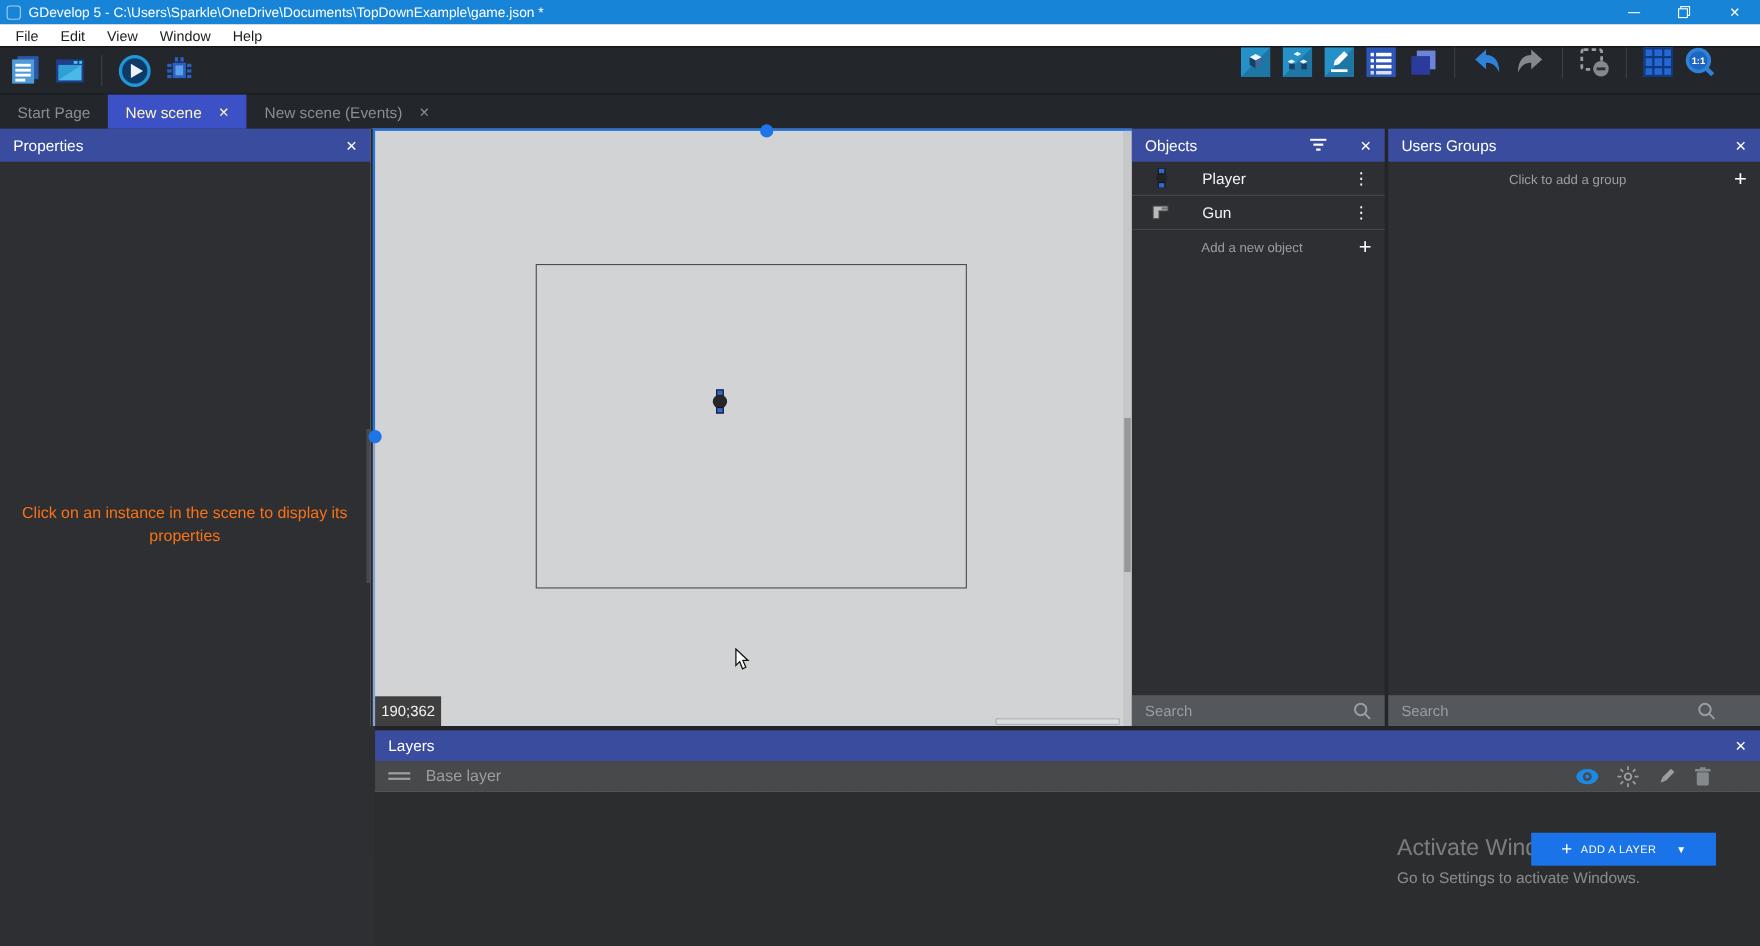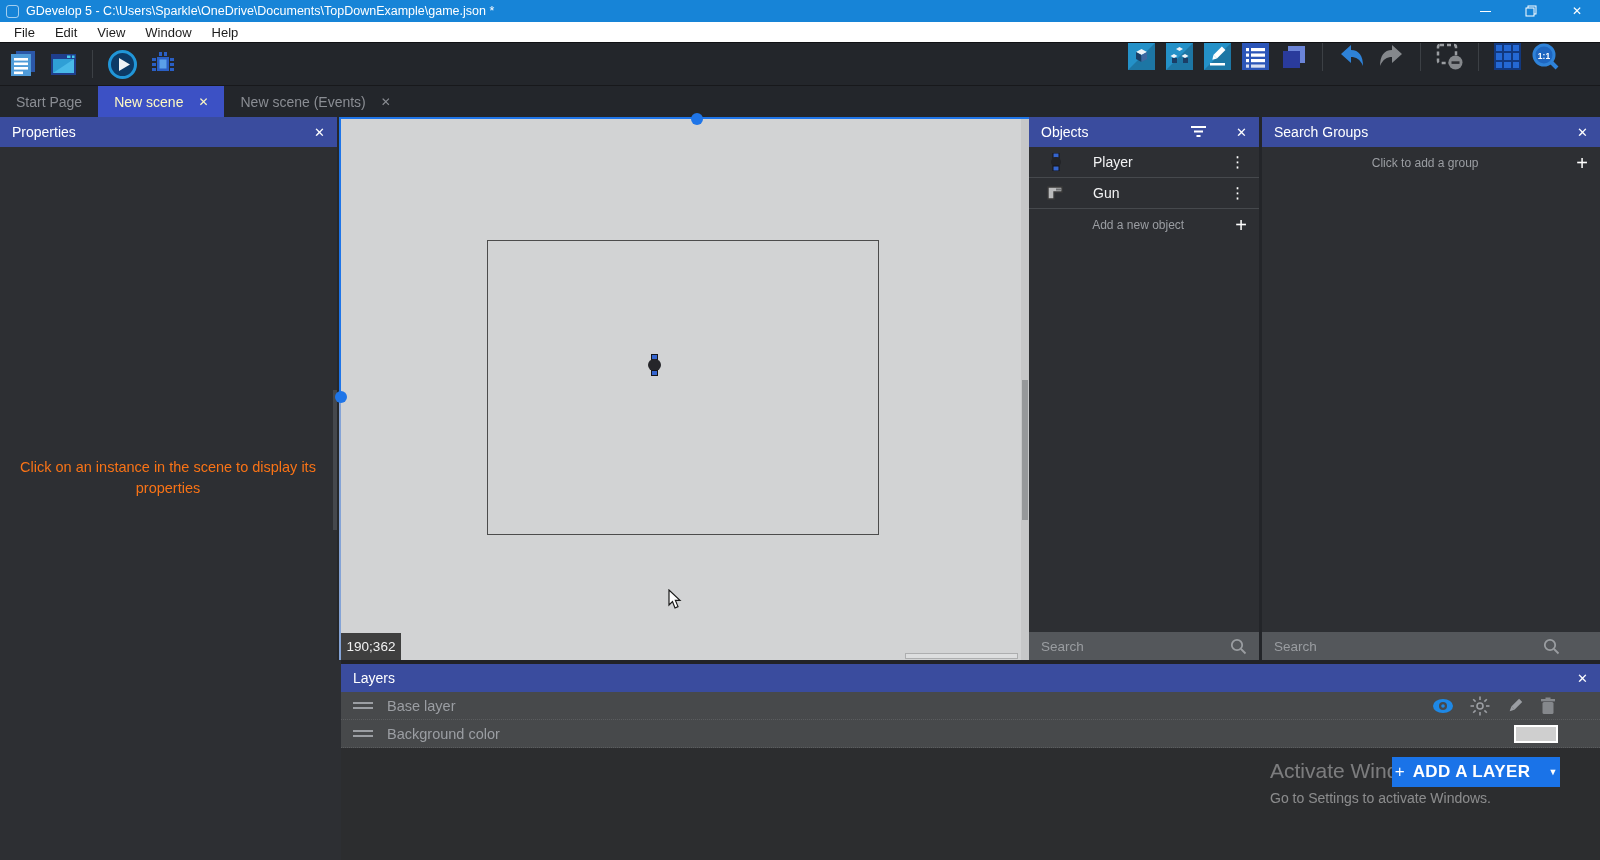--- a/index.html
+++ b/index.html
@@ -85,21 +85,21 @@
   .layer-row { height:28px; background:#47494b; display:flex; align-items:center; padding:12px 12px;
     border-bottom:1px dotted #5b5d5f; }
   .layer-handle { width:20px; margin-right:14px; display:flex; flex-direction:column; gap:3px; }
   .layer-handle span { display:block; height:2px; background:#9b9ea3; }
   .layer-name { flex:1 1 auto; font-size:14.5px; color:#9b9ea3; }
   .layer-actions { display:flex; align-items:center; gap:16px; padding-right:32px; }
   .color-swatch { width:44px; height:18px; background:#cfcfcf; border:2px solid #fff; margin-right:30px; }
   .add-layer-btn { position:absolute; left:1051px; top:93px; width:168px; height:30px; background:#1a73e8;
     display:flex; align-items:center; justify-content:center; gap:8px; color:#fff; z-index:3; }
   .add-layer-btn .plus { font-size:17px; font-weight:400; }
-  .add-layer-btn .lbl { font-size:17px; font-weight:bold; letter-spacing:.4px; }
+  .add-layer-btn .lbl { font-size:10px; font-weight:normal; letter-spacing:.4px; }
   .add-layer-btn .caret { font-size:9px; margin-left:10px; }
   .watermark { position:absolute; left:929px; top:95px; z-index:2; }
   .watermark .wm1 { font-size:21px; color:rgba(255,255,255,.38); }
   .watermark .wm2 { font-size:14px; color:rgba(255,255,255,.45); margin-top:7px; }
 </style>
 </head>
 <body>
 
 <div id="root">
 
@@ -351,21 +351,21 @@
       <input type="text" placeholder="Search" style="">
       <svg width="17" height="17" viewBox="0 0 17 17">
         <circle cx="7" cy="7" r="5.2" fill="none" stroke="#9a9da1" stroke-width="1.8"></circle>
         <line x1="11" y1="11" x2="15.5" y2="15.5" stroke="#9a9da1" stroke-width="1.8"></line>
       </svg>
     </div>
   </div>
 
   <div class="groups">
     <div class="panel-header">
-      <span class="ph-title">Search Groups</span>
+      <span class="ph-title">Users Groups</span>
       <span class="ph-close">✕</span>
     </div>
     <div class="add-row">
       <span class="add-label">Click to add a group</span>
       <span class="add-plus">+</span>
     </div>
     <div class="searchbar" style="padding-right:40px;">
       <input type="text" placeholder="Search" style="">
       <svg width="17" height="17" viewBox="0 0 17 17">
         <circle cx="7" cy="7" r="5.2" fill="none" stroke="#9a9da1" stroke-width="1.8"></circle>
@@ -410,28 +410,20 @@
             <polygon points="6.8,12 11.2,12 9,16.5" fill="#9b9ea3"></polygon>
           </g>
         </svg>
         <svg width="16" height="18" viewBox="0 0 16 18">
           <rect x="2.5" y="5" width="11" height="12" rx="1.5" fill="#85888c"></rect>
           <rect x="1" y="2" width="14" height="2.4" fill="#85888c"></rect>
           <rect x="5.5" y="0.5" width="5" height="2" fill="#85888c"></rect>
         </svg>
       </span>
     </div>
-    <div class="layer-row">
-      <span class="layer-handle">
-          <span></span>
-          <span></span>
-        </span>
-      <span class="layer-name">Background color</span>
-      <span class="color-swatch"></span>
-    </div>
     <div class="watermark">
       <div class="wm1">Activate Windows</div>
       <div class="wm2">Go to Settings to activate Windows.</div>
     </div>
     <div class="add-layer-btn">
       <span class="plus">+</span>
       <span class="lbl">ADD A LAYER</span>
       <span class="caret">▼</span>
     </div>
   </div>

